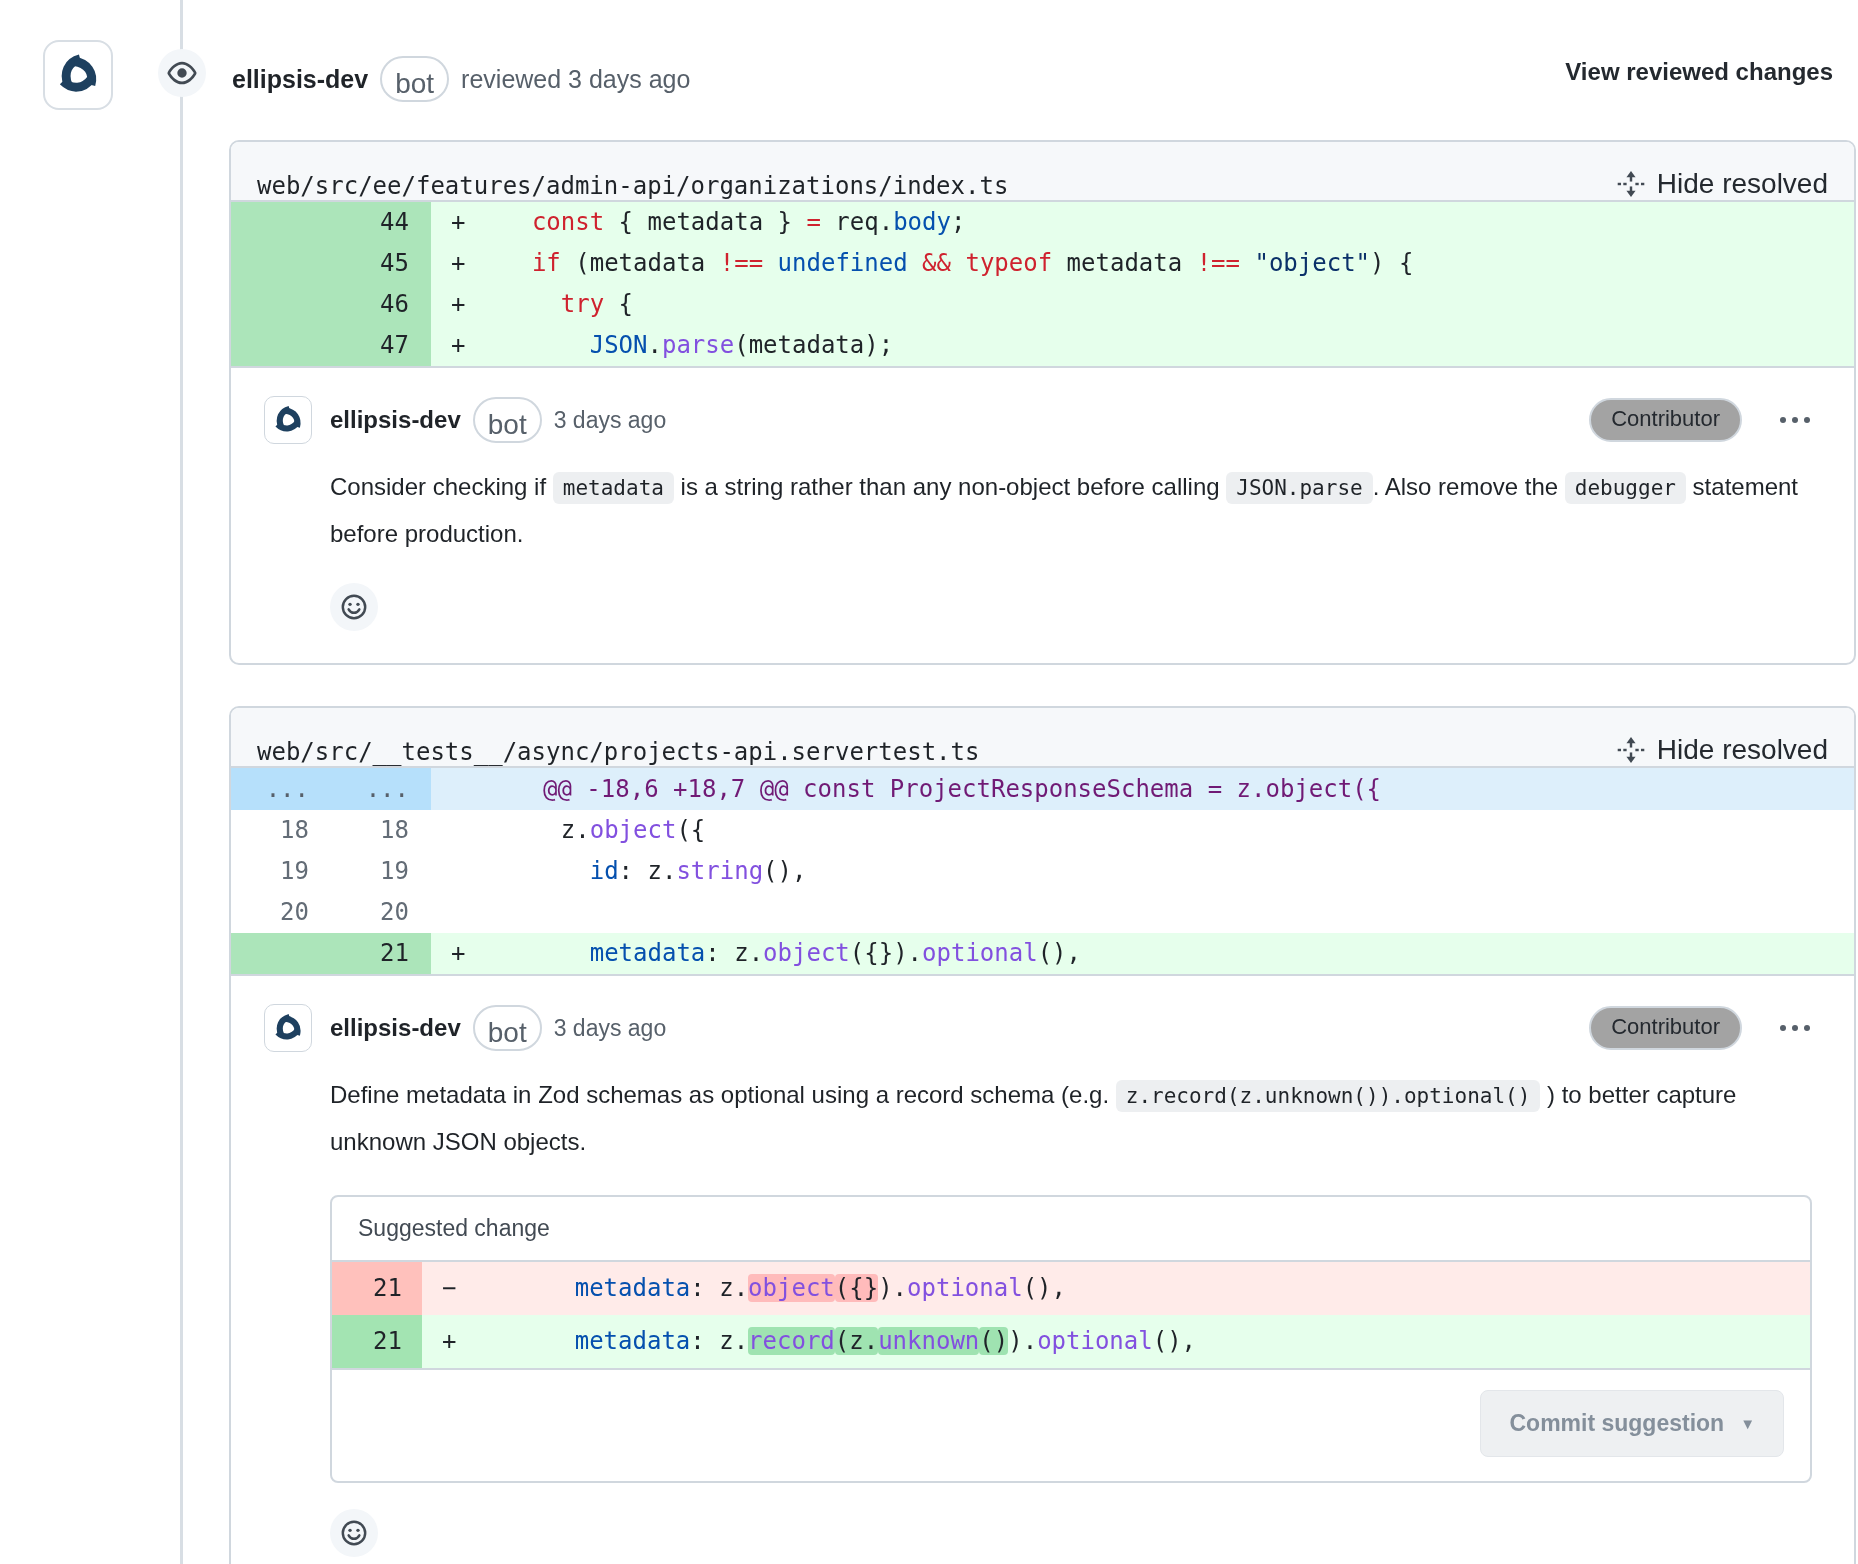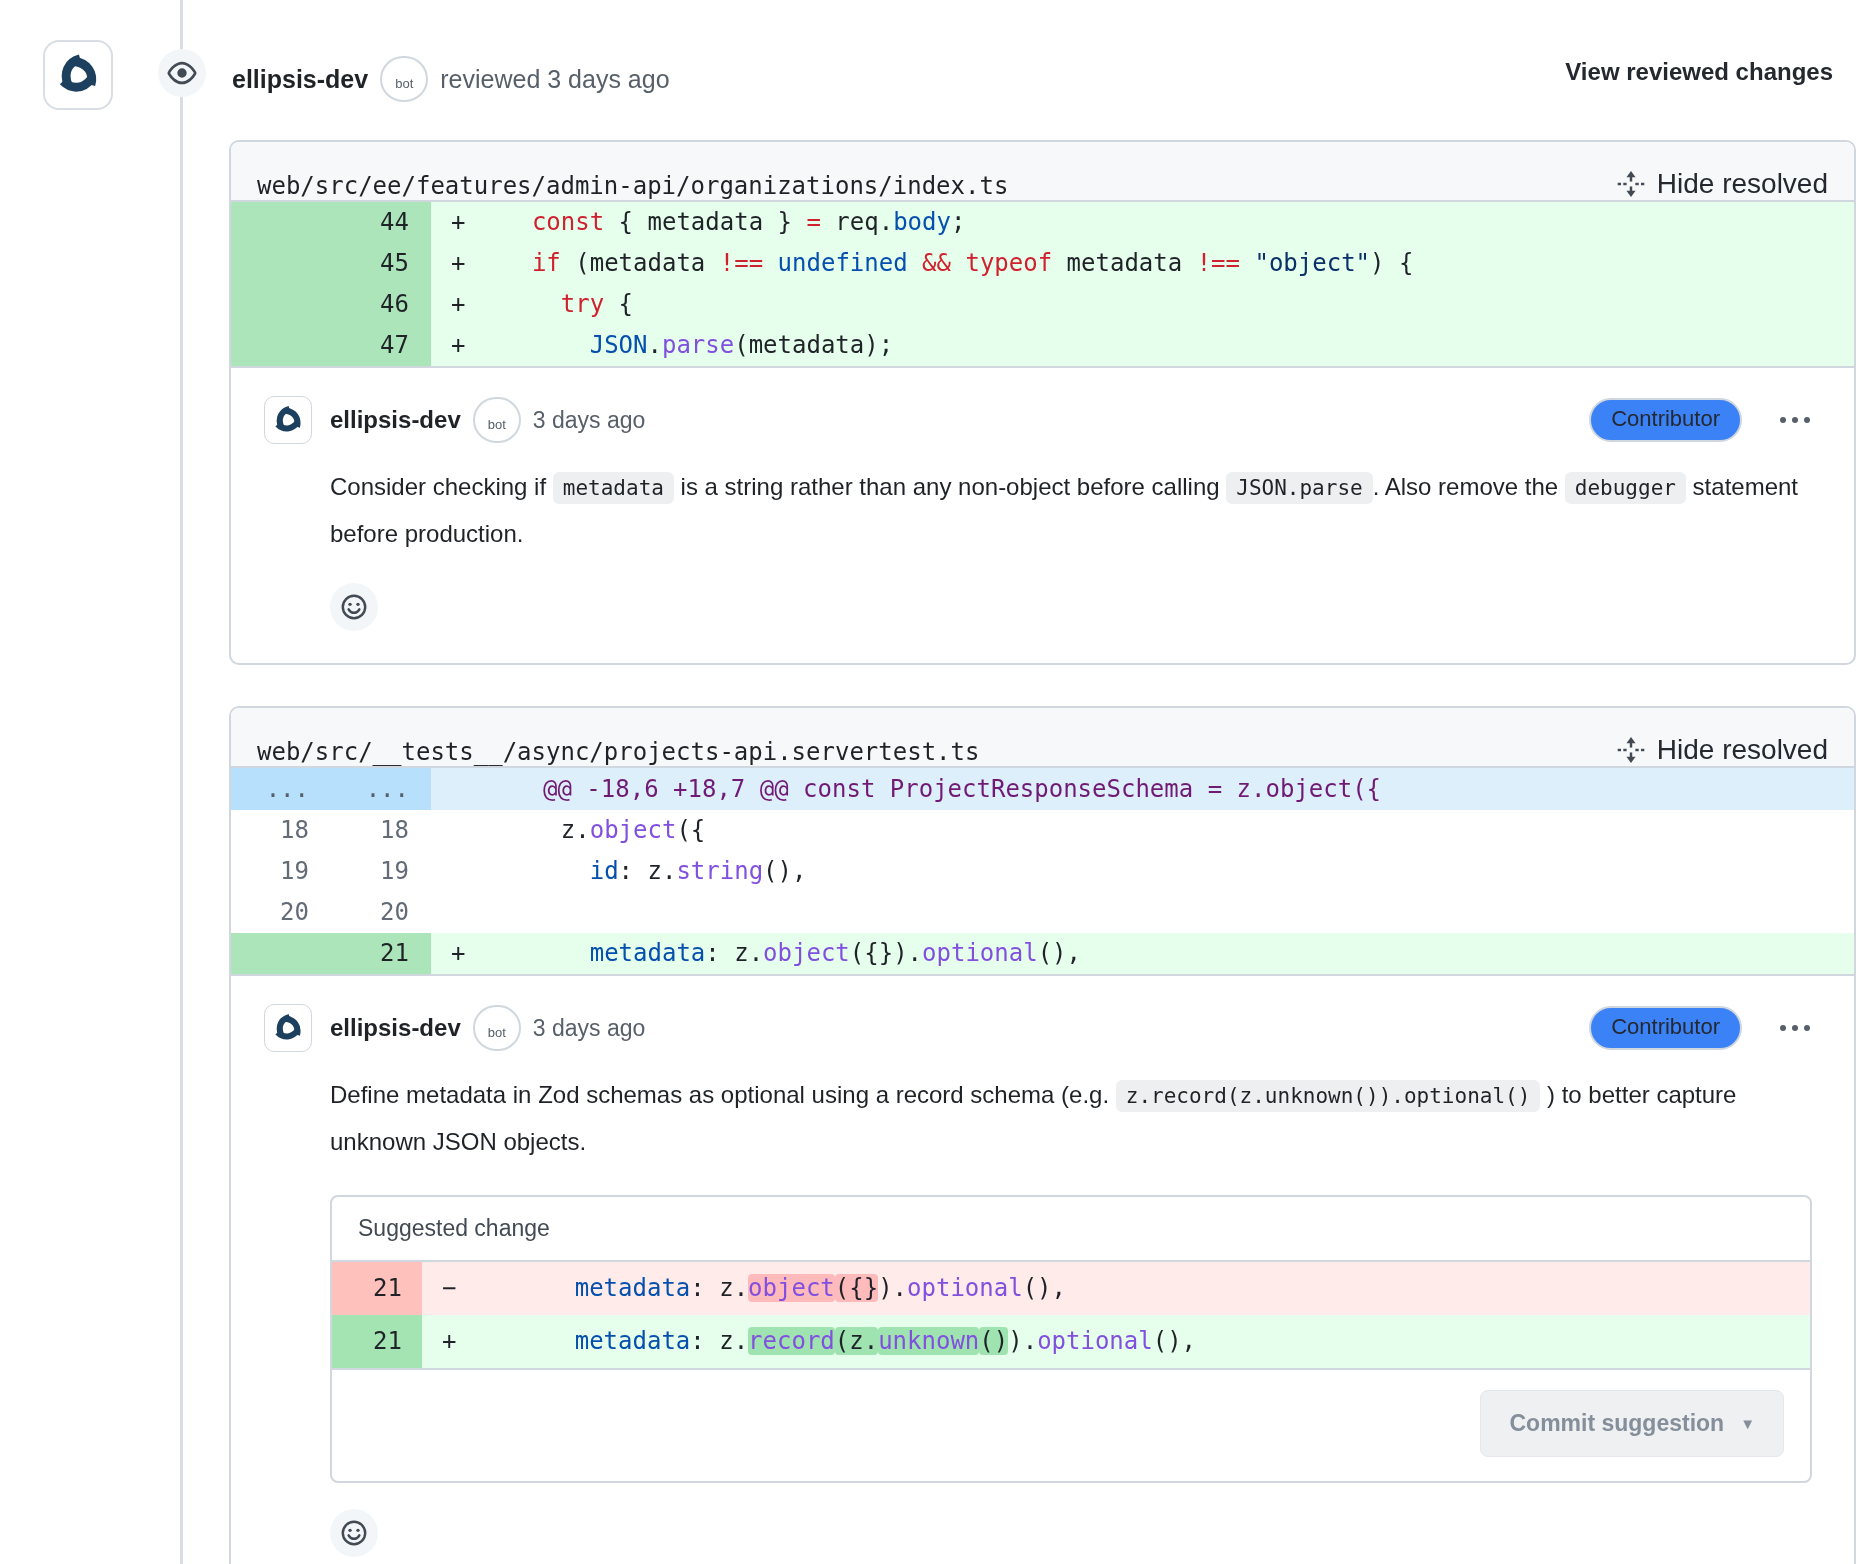--- a/index.html
+++ b/index.html
@@ -18,21 +18,21 @@
   }
   .eye-badge {
     position:absolute; left:158px; top:49px; width:48px; height:48px; border-radius:50%;
     background:#f3f6f9; display:flex; align-items:center; justify-content:center; z-index:2;
   }
   .review-title { position:absolute; left:232px; top:56px; font-size:25px; display:flex; align-items:center; gap:12px; white-space:nowrap; }
   .review-title .name { font-weight:bold; color:#1f2328; }
   .review-title .meta { color:#57606a; }
   .pill {
     border:2px solid #d0d7de; border-radius:999px; padding:14px 13px 4px;
-    color:#57606a; font-size:13px; line-height:24px; background:#fff;
+    color:#57606a; font-size:28px; line-height:24px; background:#fff;
   }
   .view-link { position:absolute; right:25px; top:58px; font-size:24px; font-weight:600; color:#24292f; cursor:pointer; }
 
   
   .card {
     margin:0 2px 0 229px; border:2px solid #d0d7de; border-radius:10px;
     overflow:hidden; background:#fff; position:relative; z-index:1;
   }
   .card-1 { margin-top:140px; }
   .card-2 { margin-top:41px; }
@@ -68,21 +68,21 @@
 
   
   .comment { border-top:2px solid #d0d7de; padding:28px 30px 32px 33px; }
   .c-head { display:flex; align-items:center; }
   .c-avatar { width:48px; height:48px; border:1px solid #d0d7de; border-radius:10px;
               display:flex; align-items:center; justify-content:center; background:#fff; flex:none; }
   .c-name { font-weight:bold; font-size:24px; margin-left:18px; }
   .c-head .pill { margin-left:12px; }
   .c-time { color:#57606a; font-size:23px; margin-left:12px; }
   .c-spacer { flex:1; }
-  .contrib { border:2px solid #d0d7de; border-radius:999px; padding:6px 20px 8px; font-size:22px; color:#24292f; background:#3b82f6; }
+  .contrib { border:2px solid #d0d7de; border-radius:999px; padding:6px 20px 8px; font-size:22px; color:#24292f; background:#a3a3a3; }
   .kebab { display:flex; gap:6px; margin:0 10px 0 34px; padding:8px 4px; cursor:pointer; }
   .kebab i { width:6px; height:6px; border-radius:50%; background:#57606a; }
   .c-body { margin:20px 0 0 66px; font-size:24px; line-height:46px; color:#1f2328; max-width:1500px; }
   code.ic {
     font-family:"DejaVu Sans Mono", monospace; font-size:21px;
     background:rgba(175,184,193,.22); padding:4px 10px; border-radius:6px; white-space:nowrap;
   }
   .smiley-btn {
     margin:26px 0 0 66px; width:48px; height:48px; border-radius:50%;
     background:#f3f6f9; border:none; display:flex; align-items:center; justify-content:center; cursor:pointer;

